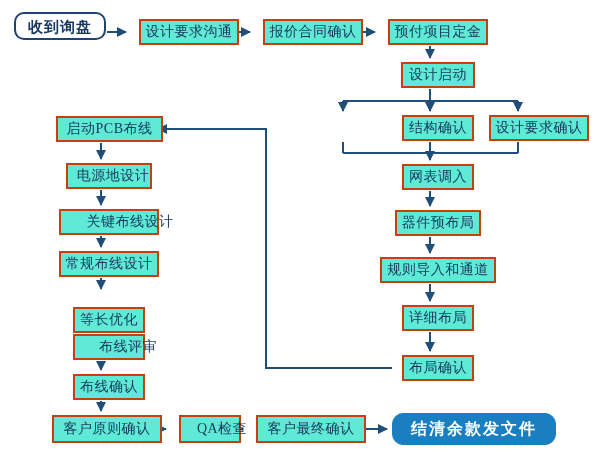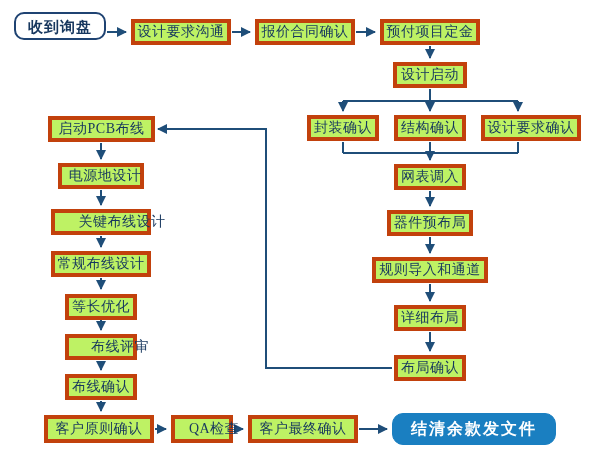--- a/index.html
+++ b/index.html
@@ -32,25 +32,26 @@
     box-sizing: border-box;
     display: flex;
     align-items: center;
     justify-content: center;
     text-align: center;
     white-space: nowrap;
     line-height: 1;
   }
   
   .proc {
-    background: #bef264;
-    border: 4px solid #c2410c;
+    background: #5eead4;
+    border: 2px solid #c2410c;
     color: #17375e;
     font-size: 14px;
     letter-spacing: 0.5px;
+    margin-left: 8px;
   }
   
   .start {
     background: #ffffff;
     border: 2px solid #1f4372;
     border-radius: 10px;
     color: #17375e;
     font-weight: bold;
     font-size: 15px;
     font-family: "Liberation Sans", "DejaVu Sans", sans-serif;
@@ -118,33 +119,32 @@
       <line x1="234" y1="429" x2="243" y2="429" marker-end="url(#ah)"></line>
       <line x1="359" y1="429" x2="387" y2="429" marker-end="url(#ah)"></line>
     </g>
   </svg>
 
   <div class="node start" style="left: 14px; top: 12px; width: 92px; height: 28px;">收到询盘</div>
   <div class="node proc" style="left: 131px; top: 19px; width: 100px; height: 26px;">设计要求沟通</div>
   <div class="node proc" style="left: 255px; top: 19px; width: 100px; height: 26px;">报价合同确认</div>
   <div class="node proc" style="left: 380px; top: 19px; width: 100px; height: 26px;">预付项目定金</div>
   <div class="node proc" style="left: 393px; top: 62px; width: 74px; height: 26px;">设计启动</div>
-  <div class="node proc" style="left: 307px; top: 115px; width: 72px; height: 26px;">封装确认</div>
   <div class="node proc" style="left: 394px; top: 115px; width: 72px; height: 26px;">结构确认</div>
   <div class="node proc" style="left: 481px; top: 115px; width: 100px; height: 26px;">设计要求确认</div>
   <div class="node proc" style="left: 394px; top: 164px; width: 72px; height: 26px;">网表调入</div>
   <div class="node proc" style="left: 387px; top: 210px; width: 86px; height: 26px;">器件预布局</div>
   <div class="node proc" style="left: 372px; top: 257px; width: 116px; height: 26px;">规则导入和通道</div>
   <div class="node proc" style="left: 394px; top: 305px; width: 72px; height: 26px;">详细布局</div>
   <div class="node proc" style="left: 394px; top: 355px; width: 72px; height: 26px;">布局确认</div>
   <div class="node proc mono" style="left: 48px; top: 116px; width: 107px; height: 26px;">启动PCB布线</div>
   <div class="node proc" style="left: 58px; top: 163px; width: 86px; height: 26px; padding-left: 8px;">电源地设计</div>
   <div class="node proc" style="left: 51px; top: 209px; width: 100px; height: 26px; padding-left: 42px;">关键布线设计</div>
   <div class="node proc" style="left: 51px; top: 251px; width: 100px; height: 26px;">常规布线设计</div>
-  <div class="node proc" style="left: 65px; top: 294px; width: 72px; height: 26px;">等长优化</div>
+  <div class="node proc" style="left: 65px; top: 307px; width: 72px; height: 26px;">等长优化</div>
   <div class="node proc" style="left: 65px; top: 334px; width: 72px; height: 26px; padding-left: 38px;">布线评审</div>
   <div class="node proc" style="left: 65px; top: 374px; width: 72px; height: 26px;">布线确认</div>
   <div class="node proc" style="left: 44px; top: 415px; width: 110px; height: 28px;">客户原则确认</div>
   <div class="node proc mono" style="left: 171px; top: 415px; width: 62px; height: 28px; padding-left: 24px;">QA检查</div>
   <div class="node proc" style="left: 248px; top: 415px; width: 110px; height: 28px;">客户最终确认</div>
   <div class="node finish" style="left: 392px; top: 413px; width: 164px; height: 32px;">结清余款发文件</div>
 
 </div>
 
 </body></html>

